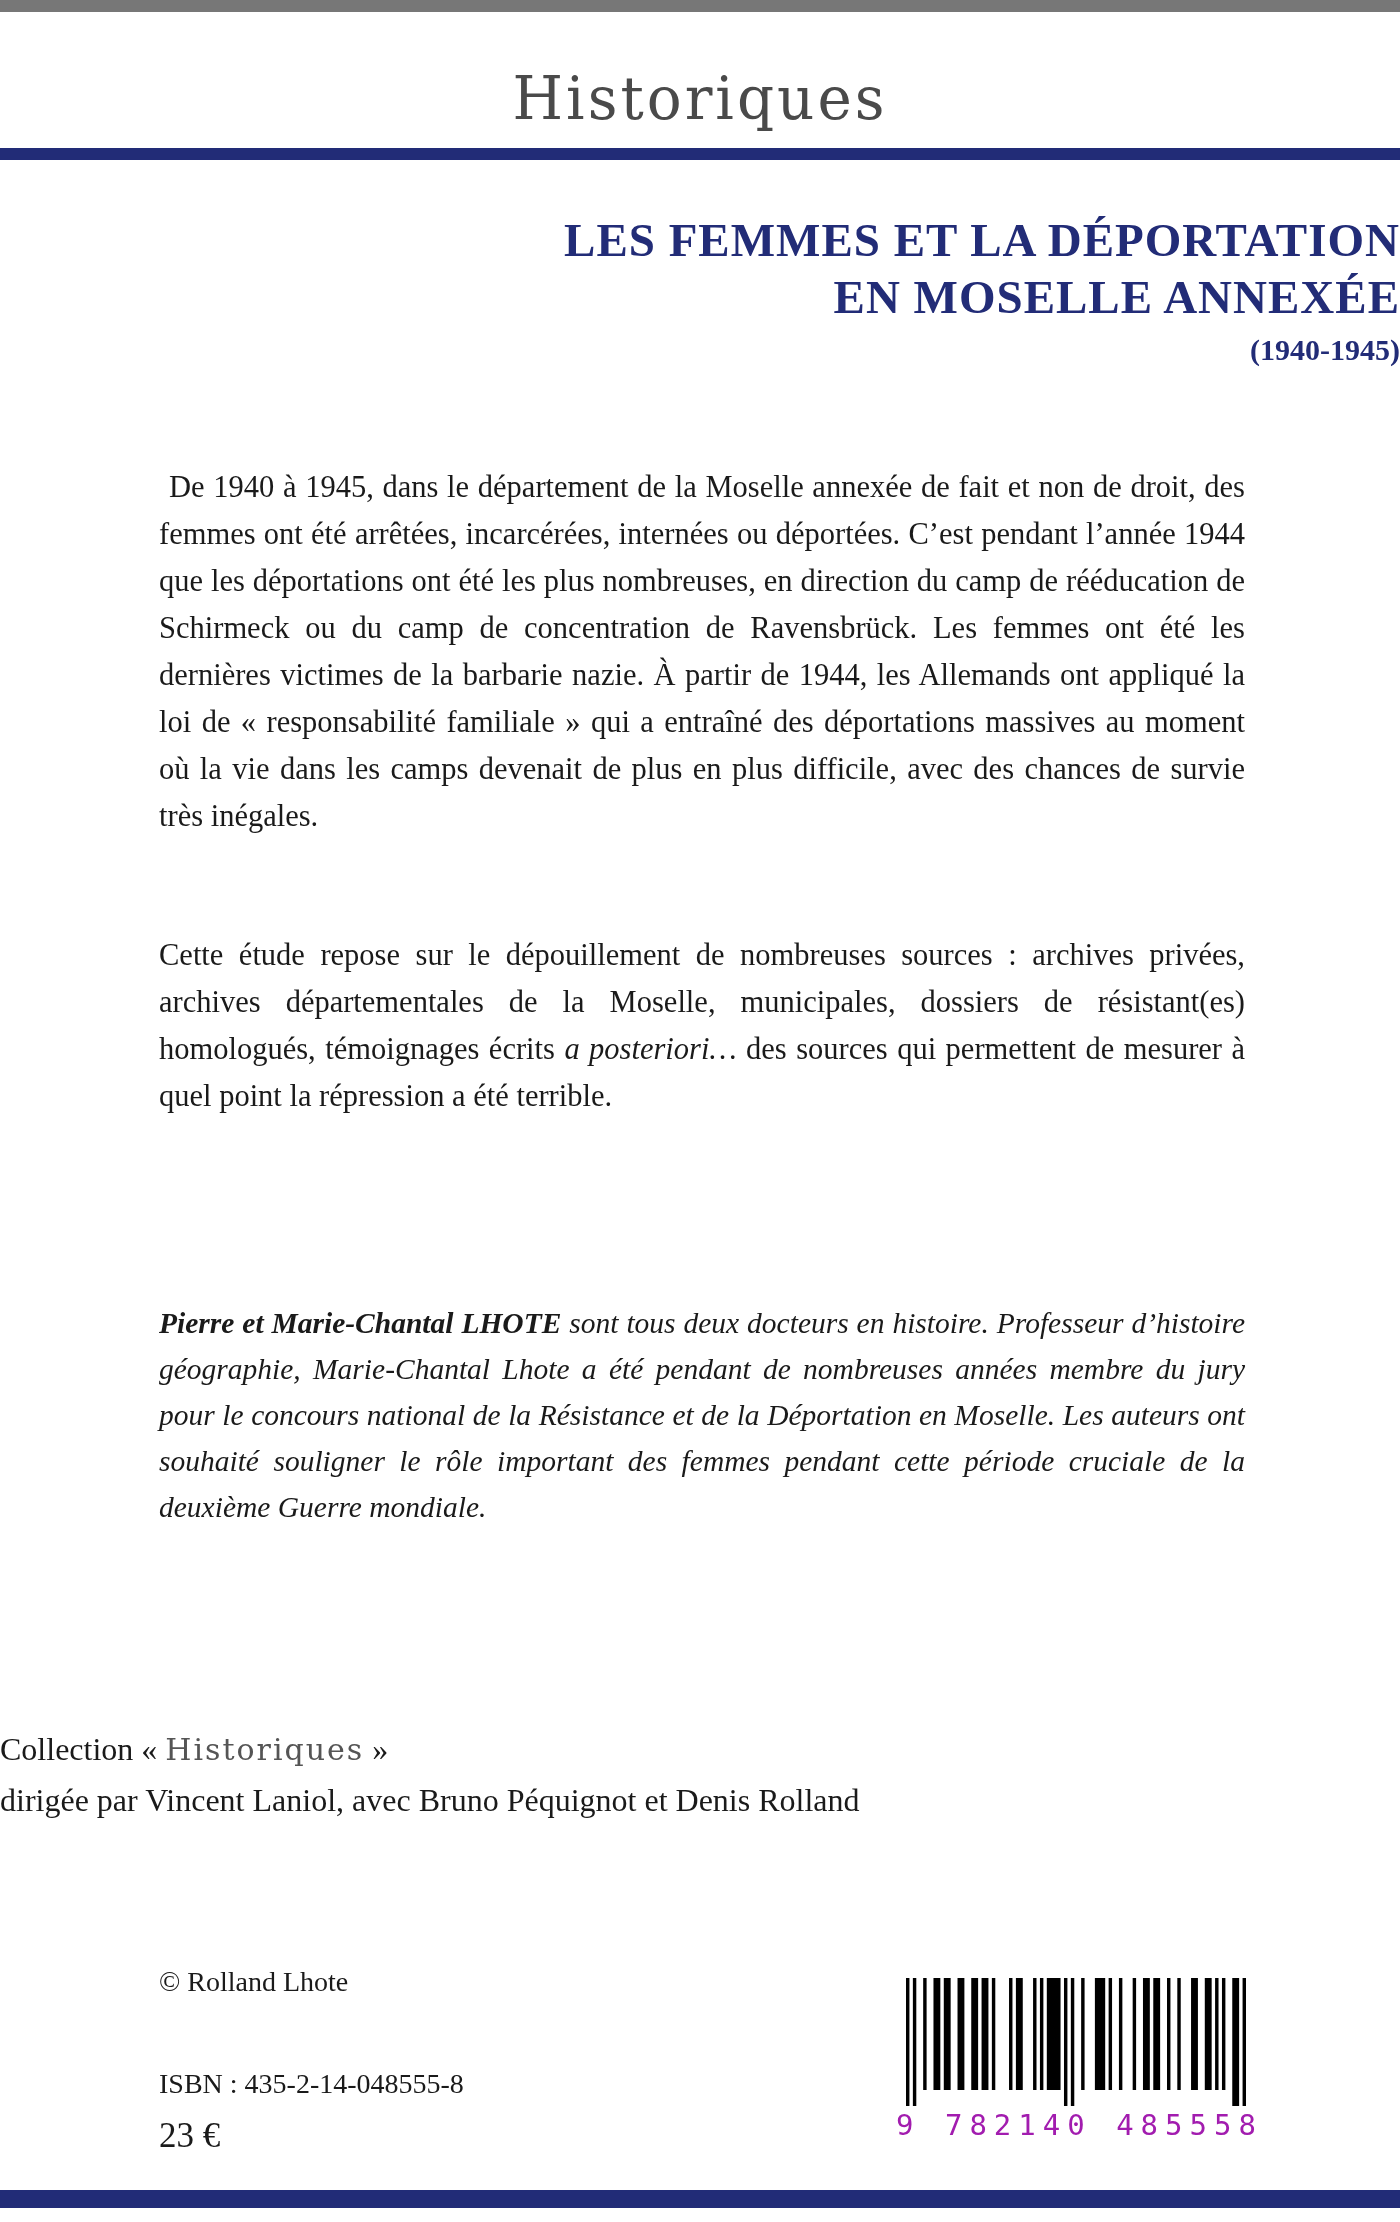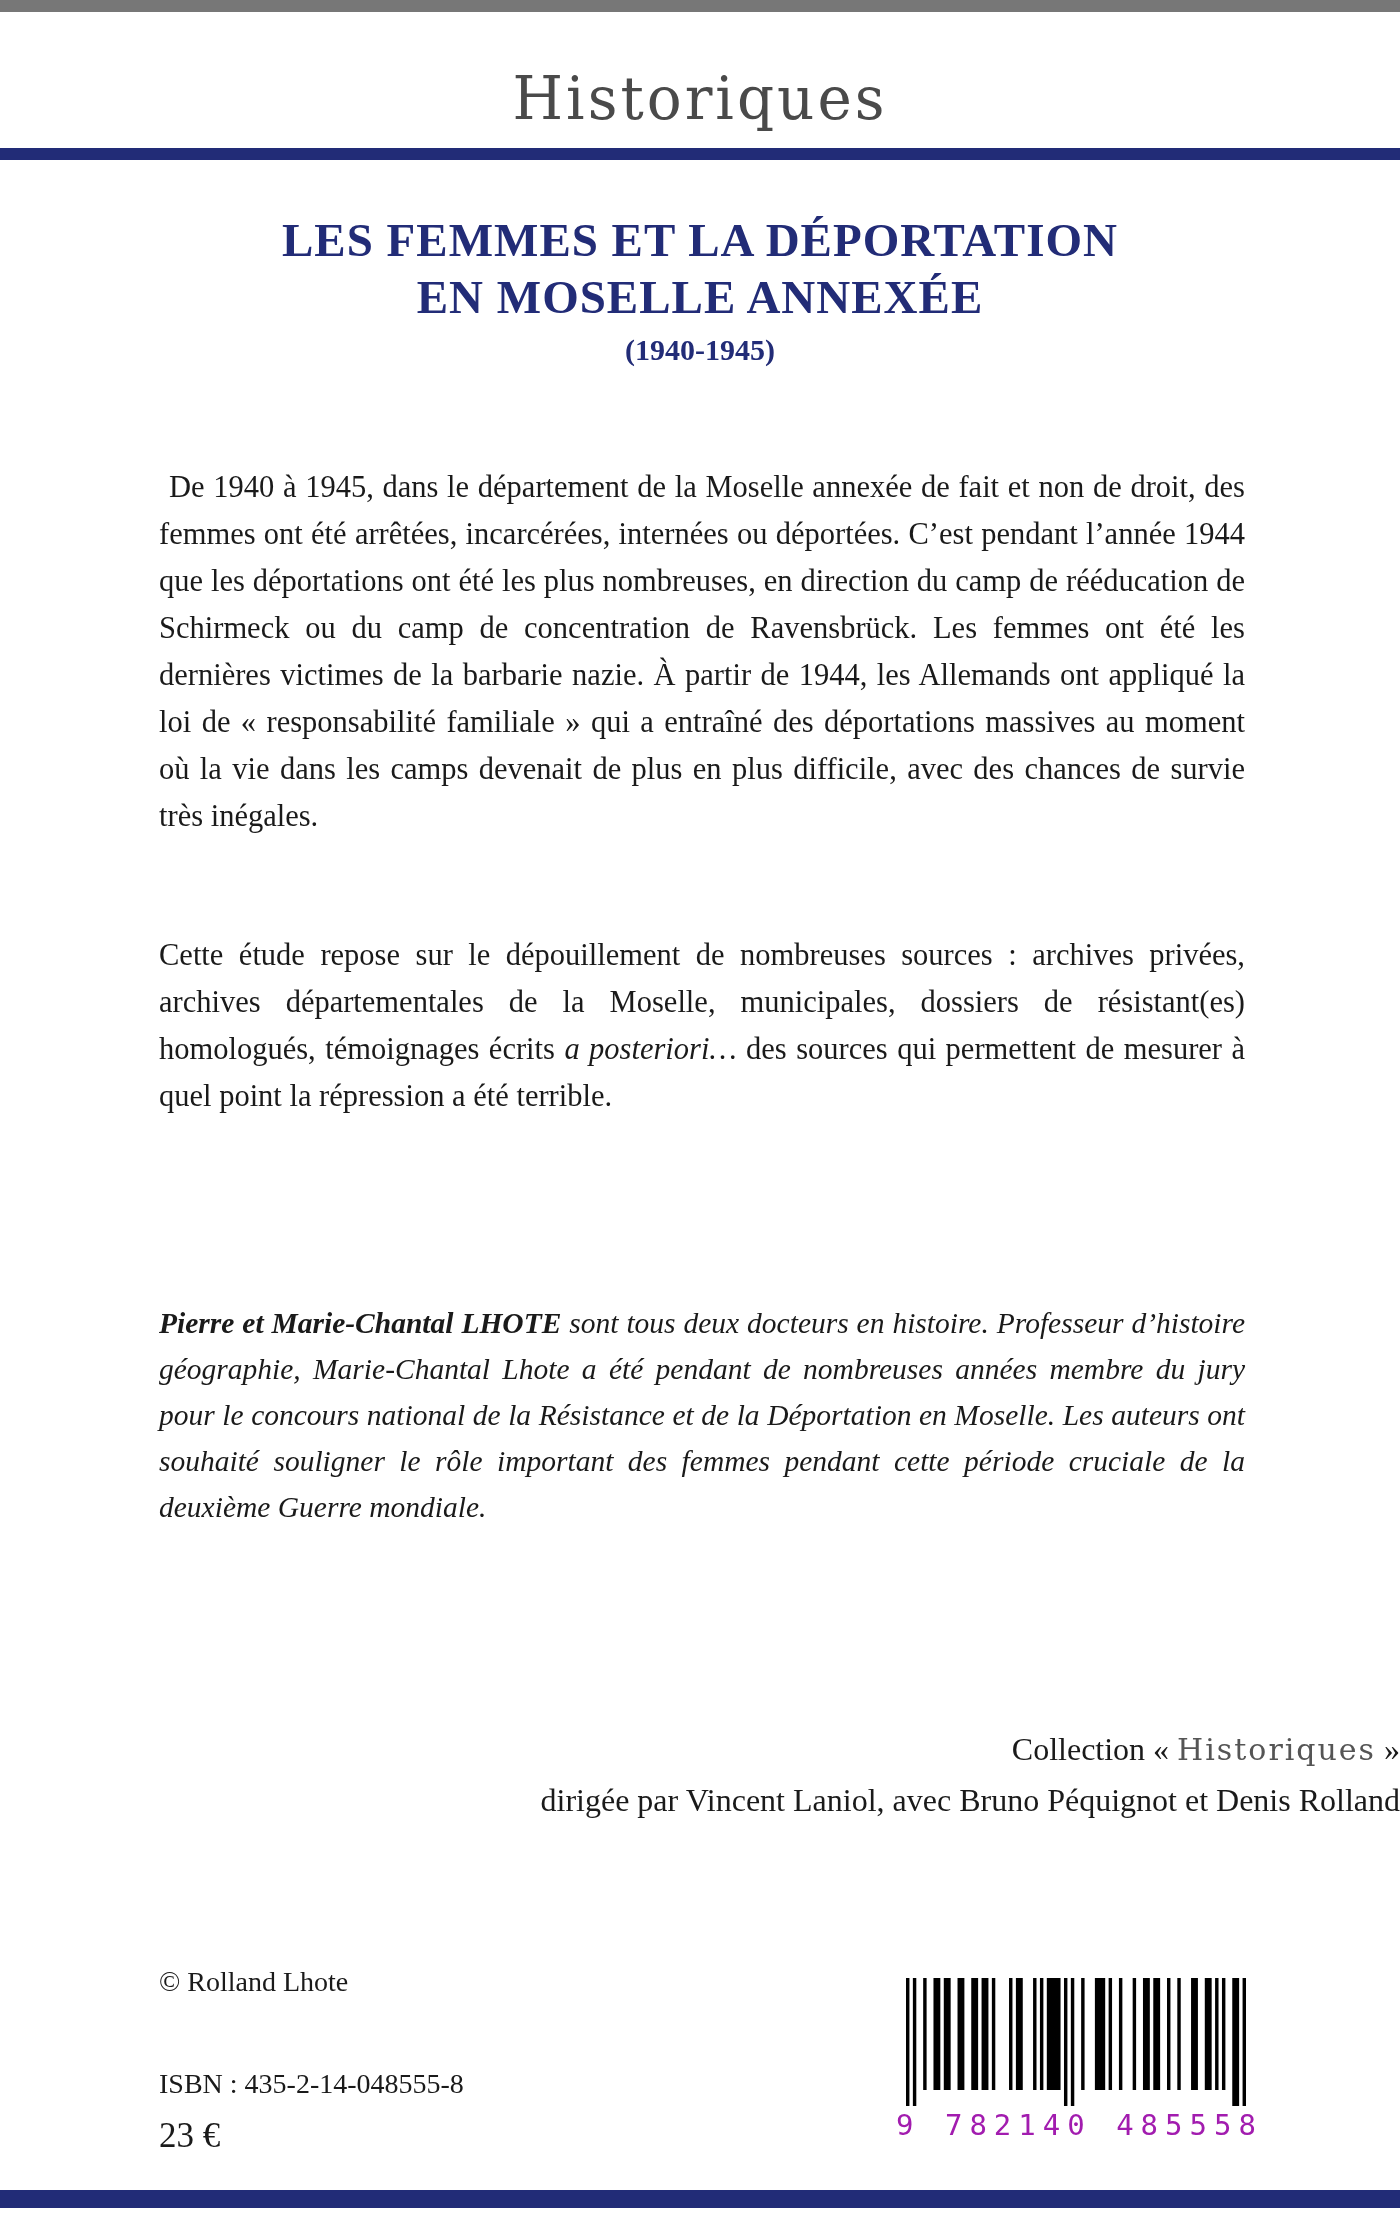--- a/index.html
+++ b/index.html
@@ -31,21 +31,21 @@
   .rule {
     position: absolute;
     left: 0; right: 0;
     background: var(--navy);
   }
   .rule-top { top: 136px; height: 12px; }
   .rule-bottom { top: 2178px; height: 18px; }
   .title-block {
     position: absolute;
     top: 200px; left: 0; right: 0;
-    text-align: center;
+    text-align: right;
     color: var(--navy);
   }
   .title-line {
     font-size: 47px;
     font-weight: bold;
     letter-spacing: 1px;
     line-height: 1.22;
   }
   .title-years {
     font-size: 30px;
@@ -69,21 +69,21 @@
     top: 1288px;
     font-size: 29.5px;
     line-height: 46px;
     font-style: italic;
     text-align: justify;
   }
   .bio b { font-weight: bold; }
   .collection-block {
     position: absolute;
     top: 1712px; left: 0; right: 0;
-    text-align: right;
+    text-align: left;
     font-size: 32px;
     line-height: 50px;
   }
   .collection-name {
     font-size: 30px;
     letter-spacing: 2px;
     color: #555;
   }
   .credits {
     position: absolute;

